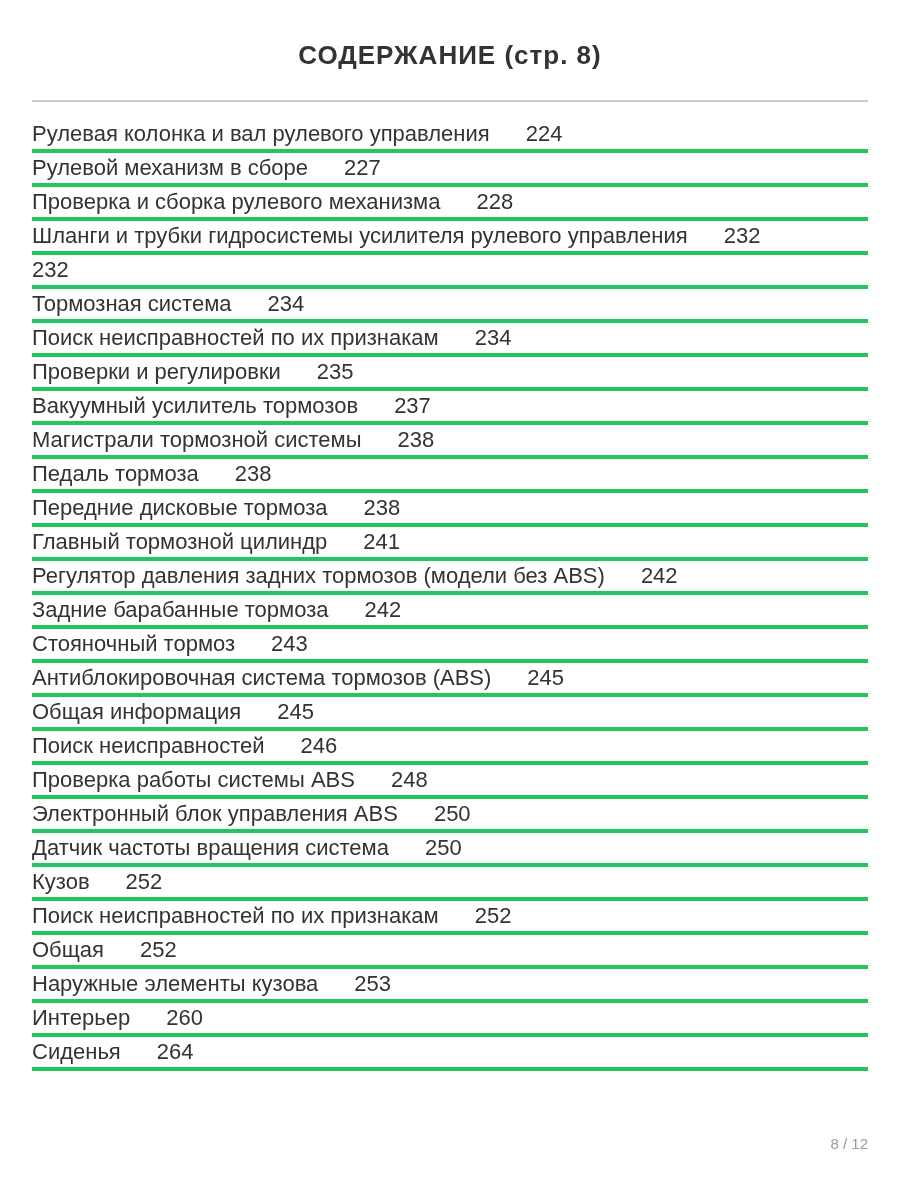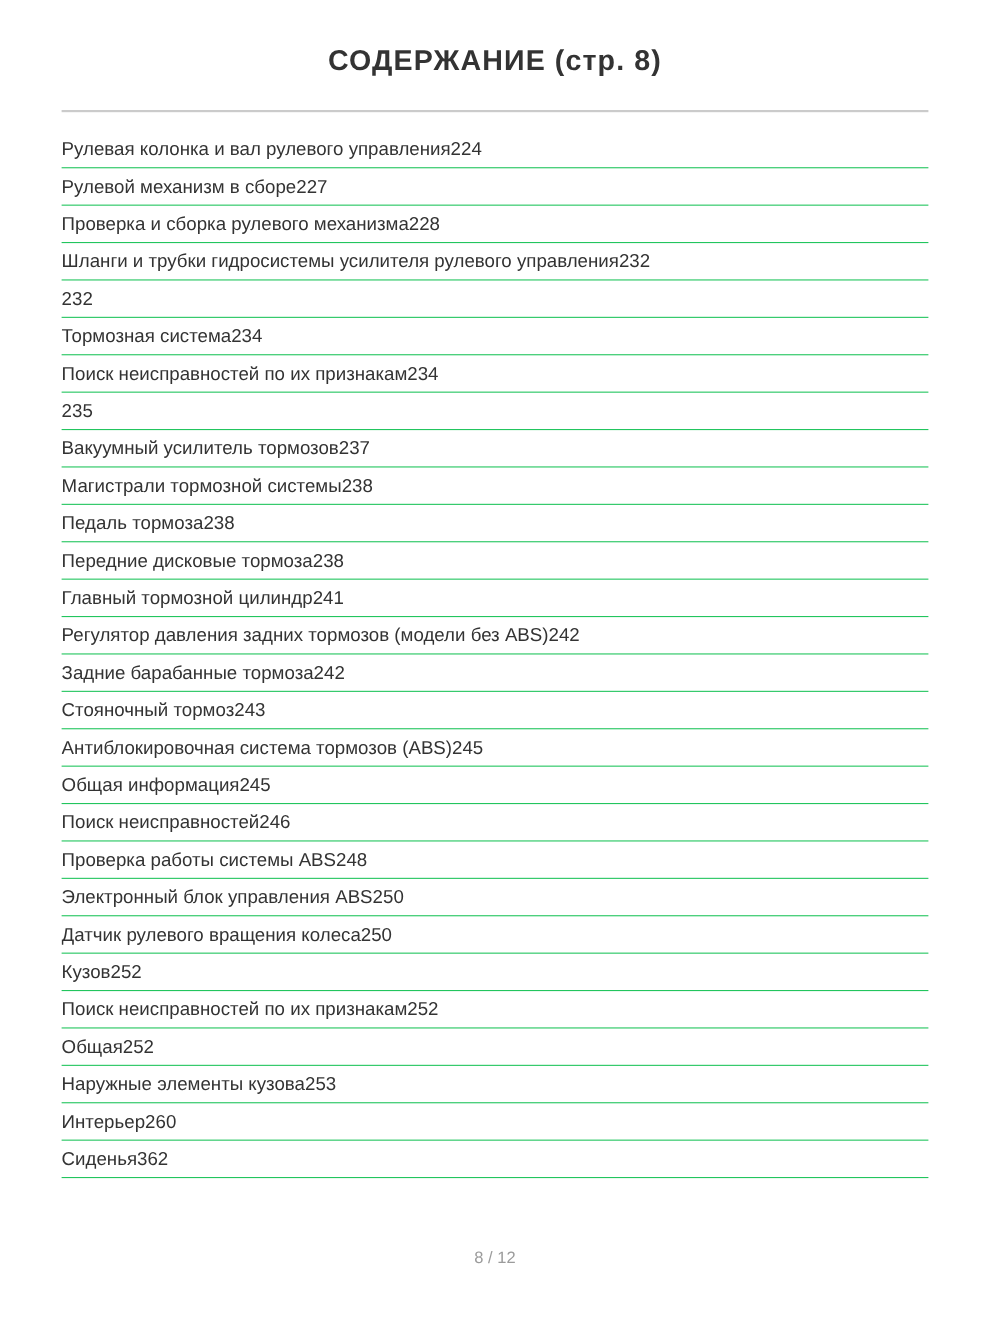--- a/index.html
+++ b/index.html
@@ -10,21 +10,21 @@
     background: #ffffff;
   }
   body {
     width: 900px;
     height: 1200px;
     font-family: "Liberation Sans", "DejaVu Sans", sans-serif;
     color: #333333;
     position: relative;
   }
   .page {
-    padding: 0 56px;
+    padding: 0 32px;
   }
   .page-title {
     margin: 0;
     padding-top: 40px;
     text-align: center;
     font-size: 26px;
     line-height: 31px;
     font-weight: 700;
     letter-spacing: 1px;
     color: #333333;
@@ -37,31 +37,32 @@
   }
   ul.toc-list {
     list-style: none;
     margin: 17px 0 0 0;
     padding: 0;
   }
   ul.toc-list li {
     height: 34px;
     display: flex;
     align-items: center;
-    border-bottom: 1px solid #22c55e;
-    font-size: 17px;
+    border-bottom: 4px solid #22c55e;
+    font-size: 22px;
     line-height: 34px;
     color: #333333;
     white-space: nowrap;
     overflow: hidden;
+    gap: 36px;
   }
   .toc-label, .toc-page { display: inline; }
   .page-footer {
     margin-top: 64px;
-    text-align: center;
+    text-align: right;
     font-size: 15px;
     color: #9b9b9b;
   }
 </style>
 </head>
 <body>
 
 <div class="page">
 
   <h1 class="page-title">СОДЕРЖАНИЕ (стр. 8)</h1>
@@ -97,20 +98,21 @@
     <span class="toc-label">Тормозная система</span>
         <span class="toc-page">234</span>
   </li>
 
   <li>
     <span class="toc-label">Поиск неисправностей по их признакам</span>
         <span class="toc-page">234</span>
   </li>
 
   <li>
+    <span class="toc-label">Проверки и регулировки</span>
         <span class="toc-page">235</span>
   </li>
 
   <li>
     <span class="toc-label">Вакуумный усилитель тормозов</span>
         <span class="toc-page">237</span>
   </li>
 
   <li>
     <span class="toc-label">Магистрали тормозной системы</span>
@@ -166,21 +168,21 @@
     <span class="toc-label">Проверка работы системы ABS</span>
         <span class="toc-page">248</span>
   </li>
 
   <li>
     <span class="toc-label">Электронный блок управления ABS</span>
         <span class="toc-page">250</span>
   </li>
 
   <li>
-    <span class="toc-label">Датчик рулевого вращения колеса</span>
+    <span class="toc-label">Датчик частоты вращения система</span>
         <span class="toc-page">250</span>
   </li>
 
   <li>
     <span class="toc-label">Кузов</span>
         <span class="toc-page">252</span>
   </li>
 
   <li>
     <span class="toc-label">Поиск неисправностей по их признакам</span>
@@ -197,19 +199,19 @@
         <span class="toc-page">253</span>
   </li>
 
   <li>
     <span class="toc-label">Интерьер</span>
         <span class="toc-page">260</span>
   </li>
 
   <li>
     <span class="toc-label">Сиденья</span>
-        <span class="toc-page">362</span>
+        <span class="toc-page">264</span>
   </li>
 </ul>
 
   <div class="page-footer">8 / 12</div>
 
 </div>
 
 </body></html>

